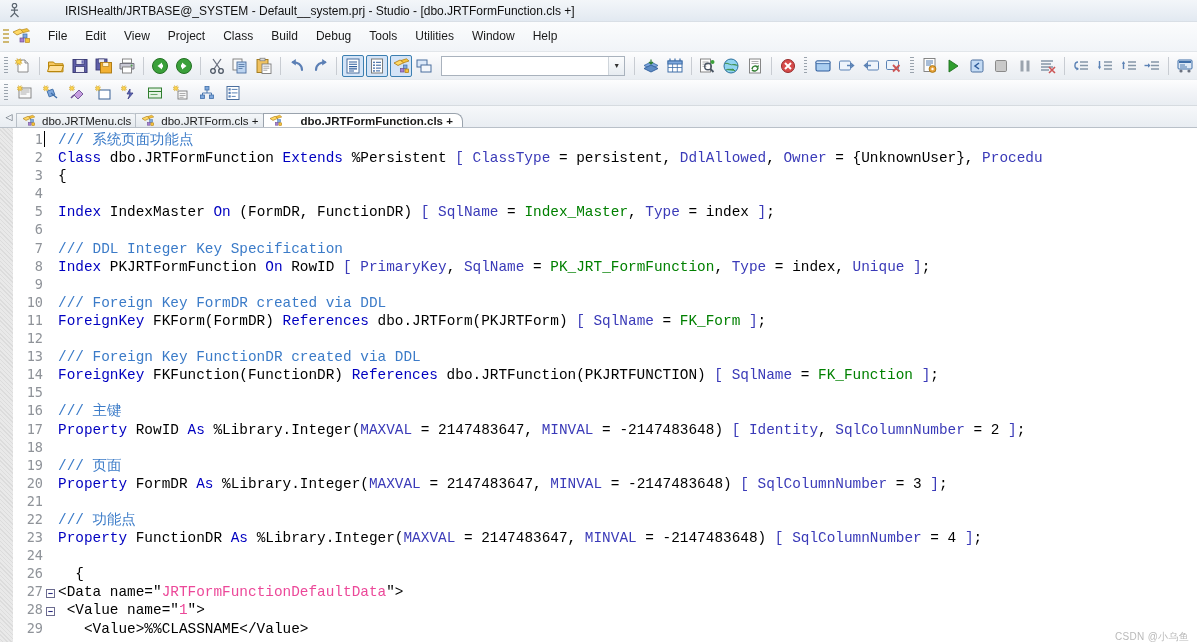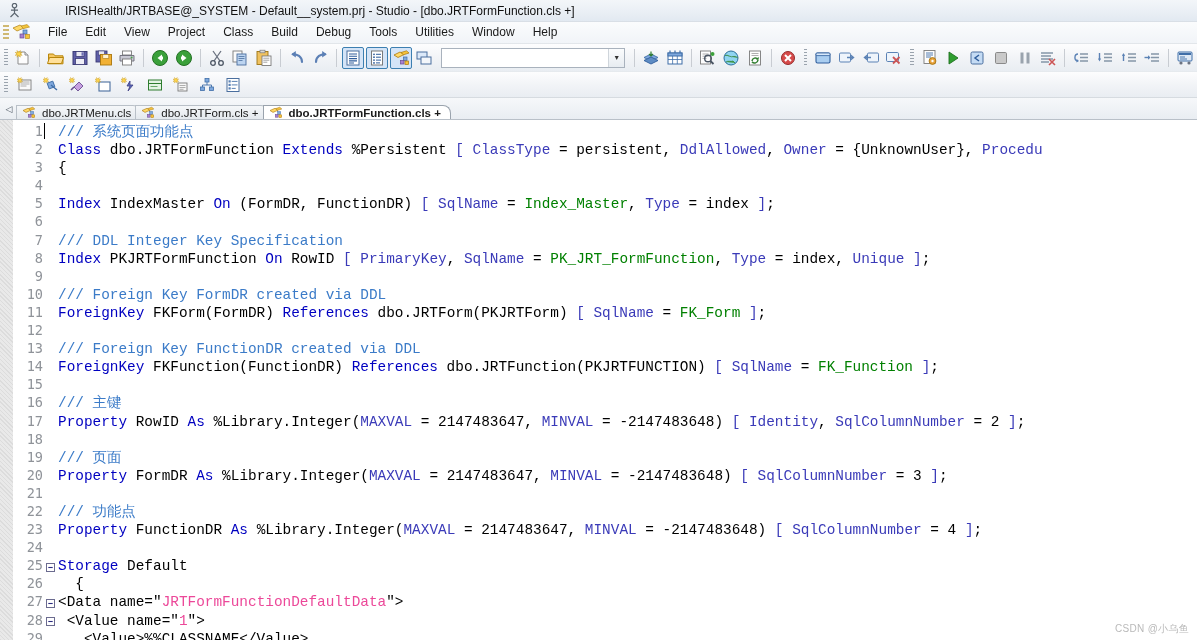--- a/index.html
+++ b/index.html
@@ -25,21 +25,21 @@
   }
   .titlebar .appglyph {
     width: 16px; height: 16px;
     margin-right: 6px;
     display: inline-flex; align-items: center; justify-content: center;
     font-size: 12px; color: #55606b;
   }
 
   
   .menubar {
-    height: 22px;
+    height: 30px;
     background: linear-gradient(to bottom, #fbfcfd 0%, #f1f4f8 100%);
     border-bottom: 1px solid #e2e6ea;
     display: flex; align-items: center;
     font-size: 12px; color: #1a1a1a;
   }
   .menu-grip {
     width: 6px; height: 16px; margin: 0 2px 0 3px;
     background-image: repeating-linear-gradient(to bottom, #c8ad5a 0, #c8ad5a 2px, transparent 2px, transparent 4px);
     opacity: .85;
   }
@@ -115,20 +115,21 @@
     border-radius: 0 8px 0 0;
     color: #1a1a1a;
     position: relative;
     white-space: nowrap;
   }
   .tab.active {
     background: #ffffff;
     z-index: 5;
     font-weight: bold;
     border-color: #9aa3ad;
+    gap: 12px;
   }
   .tab .tabicon { margin-right: 5px; display: inline-flex; }
 
   
   .editor {
     position: relative;
     height: 520px;
     background: #ffffff;
     display: flex;
     overflow: hidden;
@@ -714,24 +715,20 @@
       <div class="line"><span class="lnum">15</span><span class="fold"></span><span class="ltext"></span></div>
       <div class="line"><span class="lnum">16</span><span class="fold"></span><span class="ltext"><span class="t-cmt">/// 主键</span></span></div>
       <div class="line"><span class="lnum">17</span><span class="fold"></span><span class="ltext"><span class="t-kw">Property</span><span class="t-plain"> RowID </span><span class="t-kw">As</span><span class="t-plain"> %Library.Integer(</span><span class="t-attr">MAXVAL</span><span class="t-plain"> = 2147483647, </span><span class="t-attr">MINVAL</span><span class="t-plain"> = -2147483648) </span><span class="t-attr">[</span><span class="t-plain"> </span><span class="t-attr">Identity</span><span class="t-plain">, </span><span class="t-attr">SqlColumnNumber</span><span class="t-plain"> = 2 </span><span class="t-attr">]</span><span class="t-plain">;</span></span></div>
       <div class="line"><span class="lnum">18</span><span class="fold"></span><span class="ltext"></span></div>
       <div class="line"><span class="lnum">19</span><span class="fold"></span><span class="ltext"><span class="t-cmt">/// 页面</span></span></div>
       <div class="line"><span class="lnum">20</span><span class="fold"></span><span class="ltext"><span class="t-kw">Property</span><span class="t-plain"> FormDR </span><span class="t-kw">As</span><span class="t-plain"> %Library.Integer(</span><span class="t-attr">MAXVAL</span><span class="t-plain"> = 2147483647, </span><span class="t-attr">MINVAL</span><span class="t-plain"> = -2147483648) </span><span class="t-attr">[</span><span class="t-plain"> </span><span class="t-attr">SqlColumnNumber</span><span class="t-plain"> = 3 </span><span class="t-attr">]</span><span class="t-plain">;</span></span></div>
       <div class="line"><span class="lnum">21</span><span class="fold"></span><span class="ltext"></span></div>
       <div class="line"><span class="lnum">22</span><span class="fold"></span><span class="ltext"><span class="t-cmt">/// 功能点</span></span></div>
       <div class="line"><span class="lnum">23</span><span class="fold"></span><span class="ltext"><span class="t-kw">Property</span><span class="t-plain"> FunctionDR </span><span class="t-kw">As</span><span class="t-plain"> %Library.Integer(</span><span class="t-attr">MAXVAL</span><span class="t-plain"> = 2147483647, </span><span class="t-attr">MINVAL</span><span class="t-plain"> = -2147483648) </span><span class="t-attr">[</span><span class="t-plain"> </span><span class="t-attr">SqlColumnNumber</span><span class="t-plain"> = 4 </span><span class="t-attr">]</span><span class="t-plain">;</span></span></div>
       <div class="line"><span class="lnum">24</span><span class="fold"></span><span class="ltext"></span></div>
-      <div class="line"><span class="lnum">25</span><span class="fold"><svg width="9" height="9" viewBox="0 0 9 9" style="display:inline-block;vertical-align:middle">
-            <rect x="0.5" y="0.5" width="8" height="8" fill="#ffffff" stroke="#6b6b8f" stroke-width="1"></rect>
-            <path d="M2.3 4.5 h4.4" stroke="#2b2b80" stroke-width="1.1"></path>
-          </svg></span><span class="ltext"><span class="t-kw">Storage</span><span class="t-plain"> Default</span></span></div>
       <div class="line"><span class="lnum">26</span><span class="fold"></span><span class="ltext"><span class="t-plain">  {</span></span></div>
       <div class="line"><span class="lnum">27</span><span class="fold"><svg width="9" height="9" viewBox="0 0 9 9" style="display:inline-block;vertical-align:middle">
             <rect x="0.5" y="0.5" width="8" height="8" fill="#ffffff" stroke="#6b6b8f" stroke-width="1"></rect>
             <path d="M2.3 4.5 h4.4" stroke="#2b2b80" stroke-width="1.1"></path>
           </svg></span><span class="ltext"><span class="t-plain">&lt;Data name=</span><span class="t-plain">"</span><span class="t-str">JRTFormFunctionDefaultData</span><span class="t-plain">"&gt;</span></span></div>
       <div class="line"><span class="lnum">28</span><span class="fold"><svg width="9" height="9" viewBox="0 0 9 9" style="display:inline-block;vertical-align:middle">
             <rect x="0.5" y="0.5" width="8" height="8" fill="#ffffff" stroke="#6b6b8f" stroke-width="1"></rect>
             <path d="M2.3 4.5 h4.4" stroke="#2b2b80" stroke-width="1.1"></path>
           </svg></span><span class="ltext"><span class="t-plain"> &lt;Value name=</span><span class="t-plain">"</span><span class="t-str">1</span><span class="t-plain">"&gt;</span></span></div>
       <div class="line"><span class="lnum">29</span><span class="fold"></span><span class="ltext"><span class="t-plain">   &lt;Value&gt;%%CLASSNAME&lt;/Value&gt;</span></span></div>

